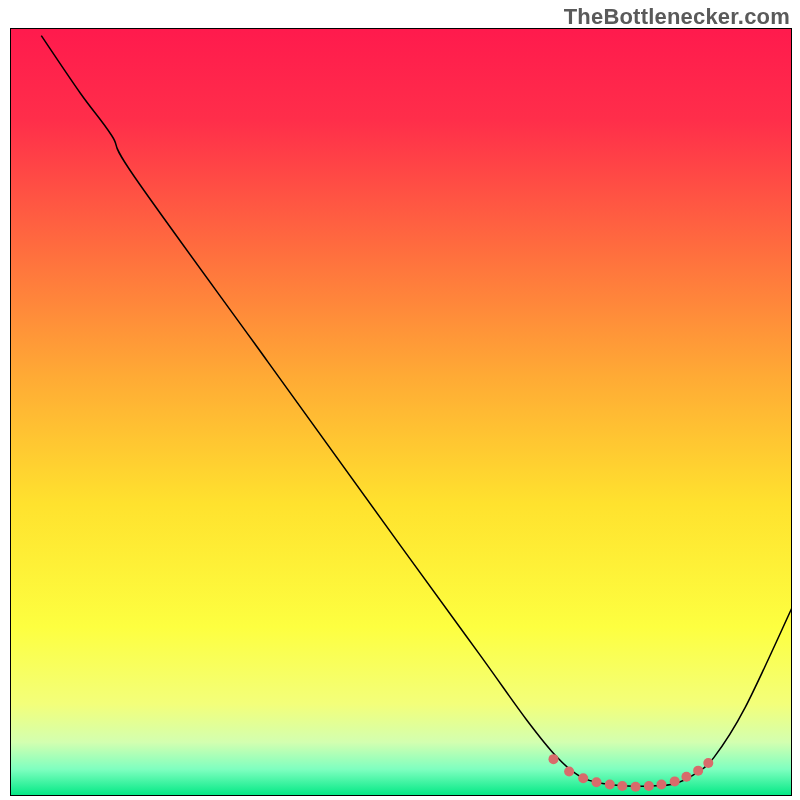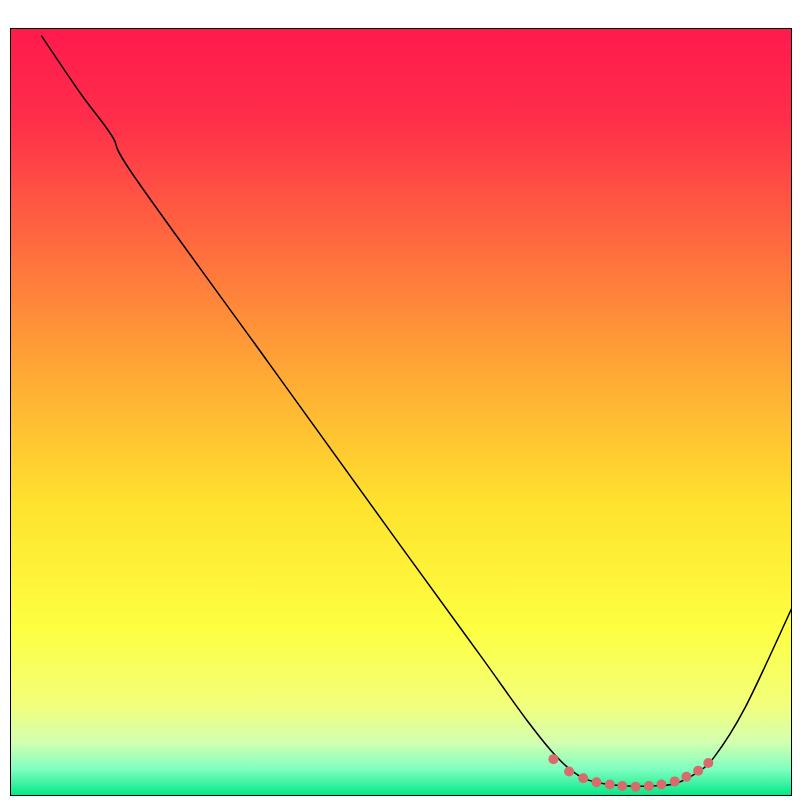--- a/index.html
+++ b/index.html
@@ -33,20 +33,21 @@
     box-sizing: border-box;
   }
   svg {
     display: block;
   }
 </style>
 </head>
 <body>
 
 <div class="container">
+  <div class="watermark">TheBottlenecker.com</div>
 
   <div class="plot-area">
     <svg id="chart-svg" width="782" height="768" viewBox="0 0 782 768" preserveAspectRatio="none">
       <defs>
         <linearGradient id="bg-grad" x1="0" y1="0" x2="0" y2="1">
             <stop offset="0%" stop-color="#ff1a4d"></stop>
             <stop offset="12%" stop-color="#ff2e4a"></stop>
             <stop offset="28.000000000000004%" stop-color="#ff6a3f"></stop>
             <stop offset="45%" stop-color="#ffa935"></stop>
             <stop offset="62%" stop-color="#ffe22e"></stop>

